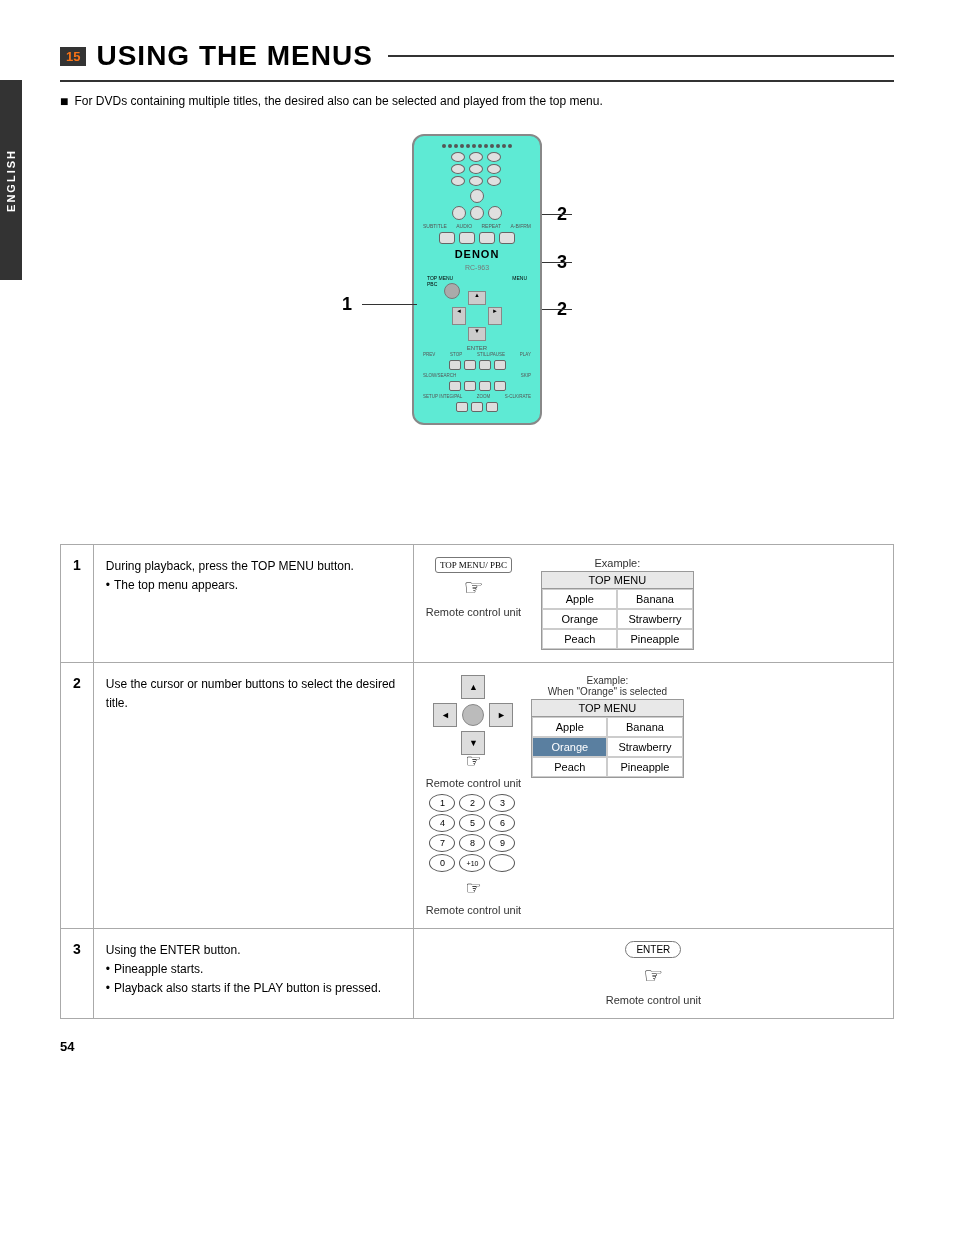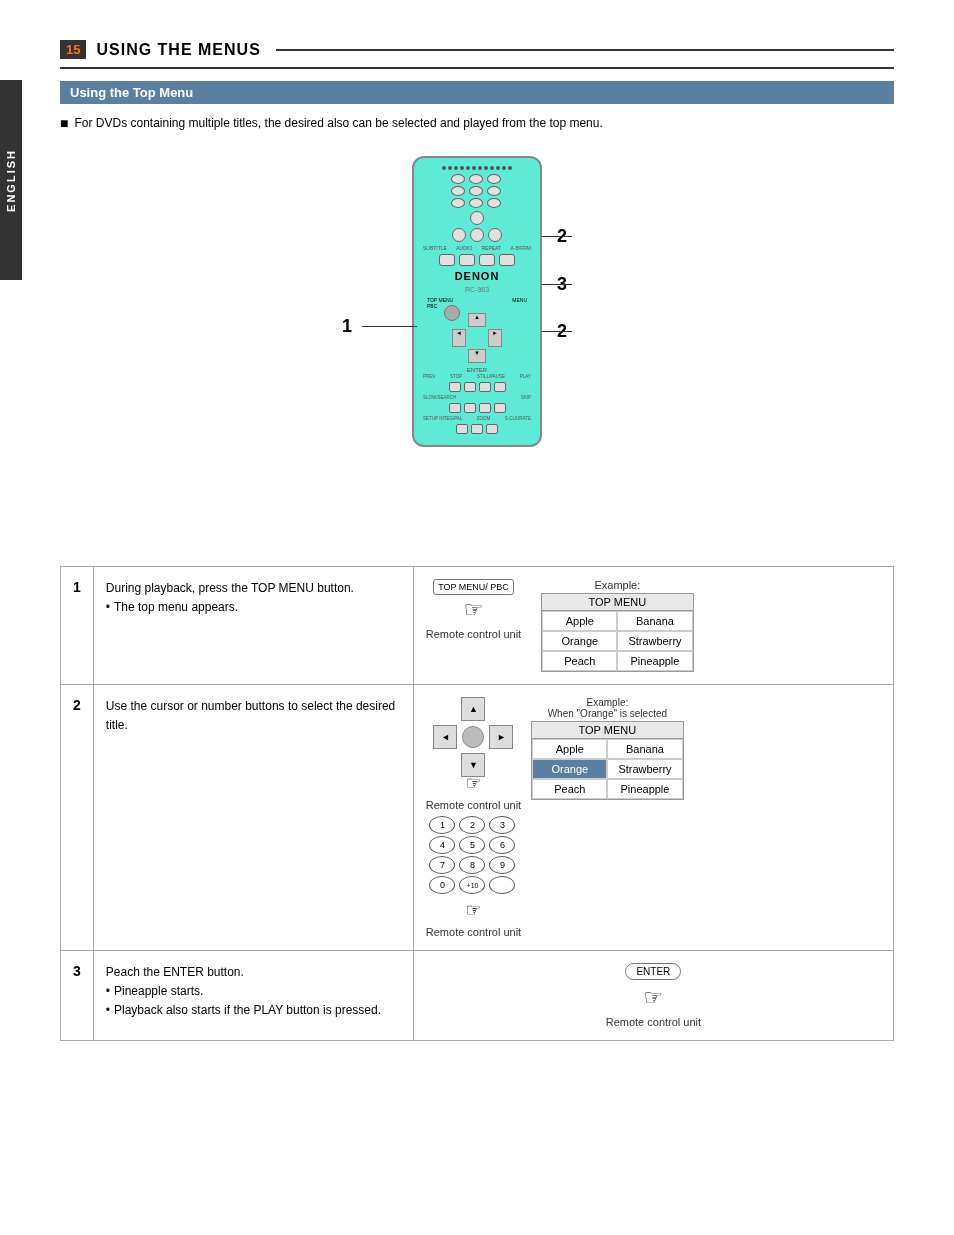--- a/index.html
+++ b/index.html
@@ -54,21 +54,21 @@
     }
     .page-number-box {
       background: #333;
       color: #f97316;
       font-size: 13px;
       font-weight: bold;
       padding: 2px 6px;
       margin-right: 10px;
     }
     .page-title {
-      font-size: 16px;
+      font-size: 28px;
       font-weight: bold;
       letter-spacing: 1px;
     }
     .header-line {
       flex: 1;
       height: 2px;
       background: #333;
       margin-left: 15px;
     }
 
@@ -240,20 +240,21 @@
     }
 
     
     .top-menu-btn-illus {
       border: 1px solid #777;
       border-radius: 3px;
       padding: 2px 4px;
       font-size: 9px;
       display: inline-block;
       margin-bottom: 2px;
+      font-family: Liberation Serif, serif;
     }
 
     .page-footer {
       margin-top: 20px;
       font-size: 13px;
       font-weight: bold;
     }
 
     
     .remote-drawing {
@@ -462,21 +463,20 @@
   </div>
 
   <div class="main-content">
 
     <div class="page-header">
       <div class="page-number-box">15</div>
       <span class="page-title">USING THE MENUS</span>
       <div class="header-line"></div>
     </div>
 
-    <div class="section-heading">Using the Top Menu</div>
 
     <div class="intro-text">
       <span class="bullet">■</span>
       <span>For DVDs containing multiple titles, the desired also can be selected and played from the top menu.</span>
     </div>
 
     <div class="diagram-wrapper">
 
       <div class="remote-pos">
         <div class="remote-drawing">
@@ -700,21 +700,21 @@
               </div>
             </div>
           </td>
         </tr>
 
         <tr>
           <td class="step-num">
             <strong>3</strong>
           </td>
           <td class="step-text">
-            <p>Peach the ENTER button.</p>
+            <p>Using the ENTER button.</p>
             <div class="bullet-item">
               <span>•</span>
                 <span>Pineapple starts.</span>
             </div>
             <div class="bullet-item">
               <span>•</span>
                 <span>Playback also starts if the PLAY button is pressed.</span>
             </div>
           </td>
           <td class="step-illustration">
@@ -722,15 +722,18 @@
               <div class="enter-btn-illus">ENTER</div>
               <div style="font-size:22px;">☞</div>
               <div class="remote-unit-label">Remote control unit</div>
             </div>
           </td>
         </tr>
 
       </tbody>
     </table>
 
+    <div class="page-footer">
+      <span>54</span>
+    </div>
 
   </div>
 </div>
 
 </body></html>

